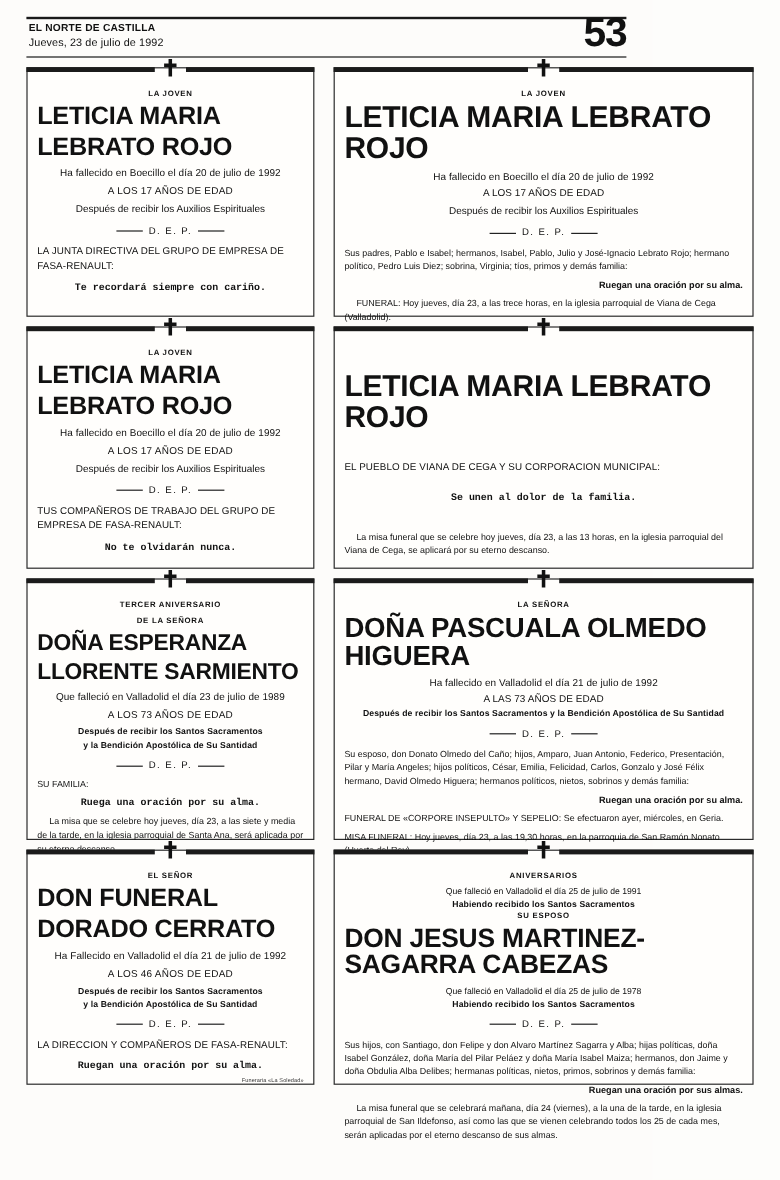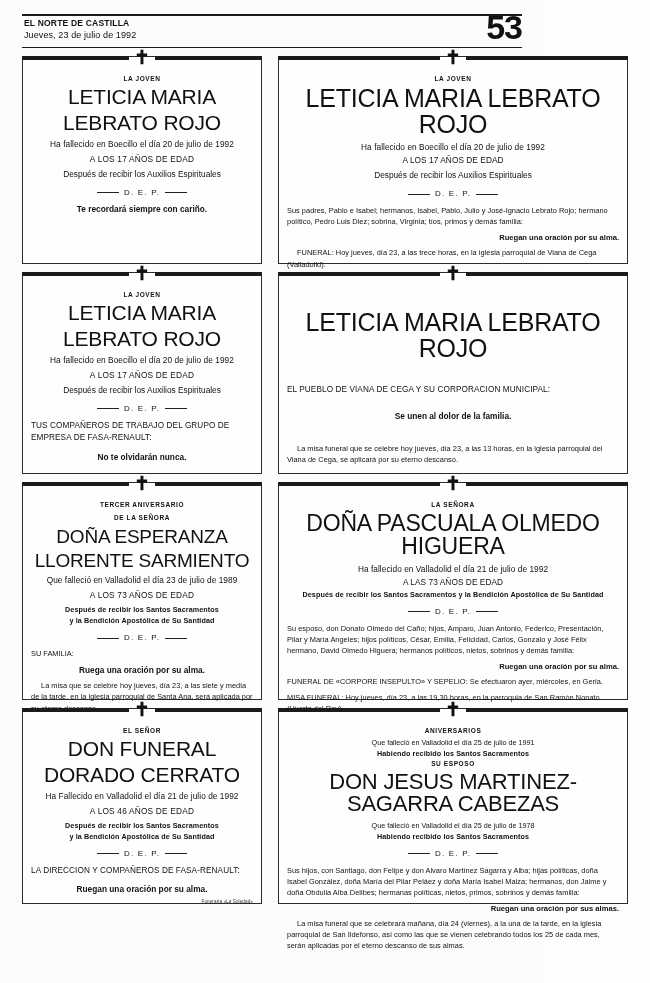--- a/index.html
+++ b/index.html
@@ -114,22 +114,22 @@
   .kicker {
     font-size: 6.5px;
     font-weight: bold;
     letter-spacing: 0.6px;
     margin: 2px 0 4px 0;
     text-align: center;
   }
   .kicker.two-line { line-height: 1.35; }
 
   .name-big {
-    font-weight: normal;
-    text-align: center;
+    font-weight: bold;
+    text-align: left;
     letter-spacing: -0.2px;
     line-height: 1.02;
     margin: 1px 0 5px 0;
   }
   .name-s { font-size: 21px; }
   .name-m { font-size: 19px; }
   .name-w { font-size: 25px; }
   .name-w2 { font-size: 23px; }
   .name-w3 { font-size: 22px; }
 
@@ -190,20 +190,21 @@
   .para-right-bold {
     font-size: 7.6px;
     font-weight: bold;
     text-align: right;
     margin: 6px 0 4px 0;
   }
   .para-center-bold {
     font-size: 8.3px;
     font-weight: bold;
     margin: 7px 0 5px 0;
+    font-family: Liberation Mono, monospace;
   }
   .left-caps {
     font-size: 8.2px;
     text-align: left;
     line-height: 1.5;
     margin: 6px 0 2px 0;
     letter-spacing: 0.1px;
   }
   .left-sm {
     font-size: 7.4px;
@@ -253,20 +254,21 @@
           </div>
         <div class="cross">✝</div>
         <div class="obit-body">
           <div class="kicker">LA JOVEN</div>
           <div class="name-big name-s">LETICIA MARIA</div>
           <div class="name-big name-s">LEBRATO ROJO</div>
           <div class="line-norm">Ha fallecido en Boecillo el día 20 de julio de 1992</div>
           <div class="line-caps">A LOS 17 AÑOS DE EDAD</div>
           <div class="line-bold">Después de recibir los Auxilios Espirituales</div>
           <div class="dep"><span class="dash"></span><span>D. E. P.</span><span class="dash"></span></div>
+          <div class="left-caps">LA JUNTA DIRECTIVA DEL GRUPO DE EMPRESA DE FASA-RENAULT:</div>
           <div class="para-center-bold">Te recordará siempre con cariño.</div>
         </div>
         <div class="fill"></div>
       </div>
 
       <div class="obit col-right h1">
         <div class="topbar">
             <div class="seg"></div>
             <div class="gap"></div>
             <div class="seg"></div>

